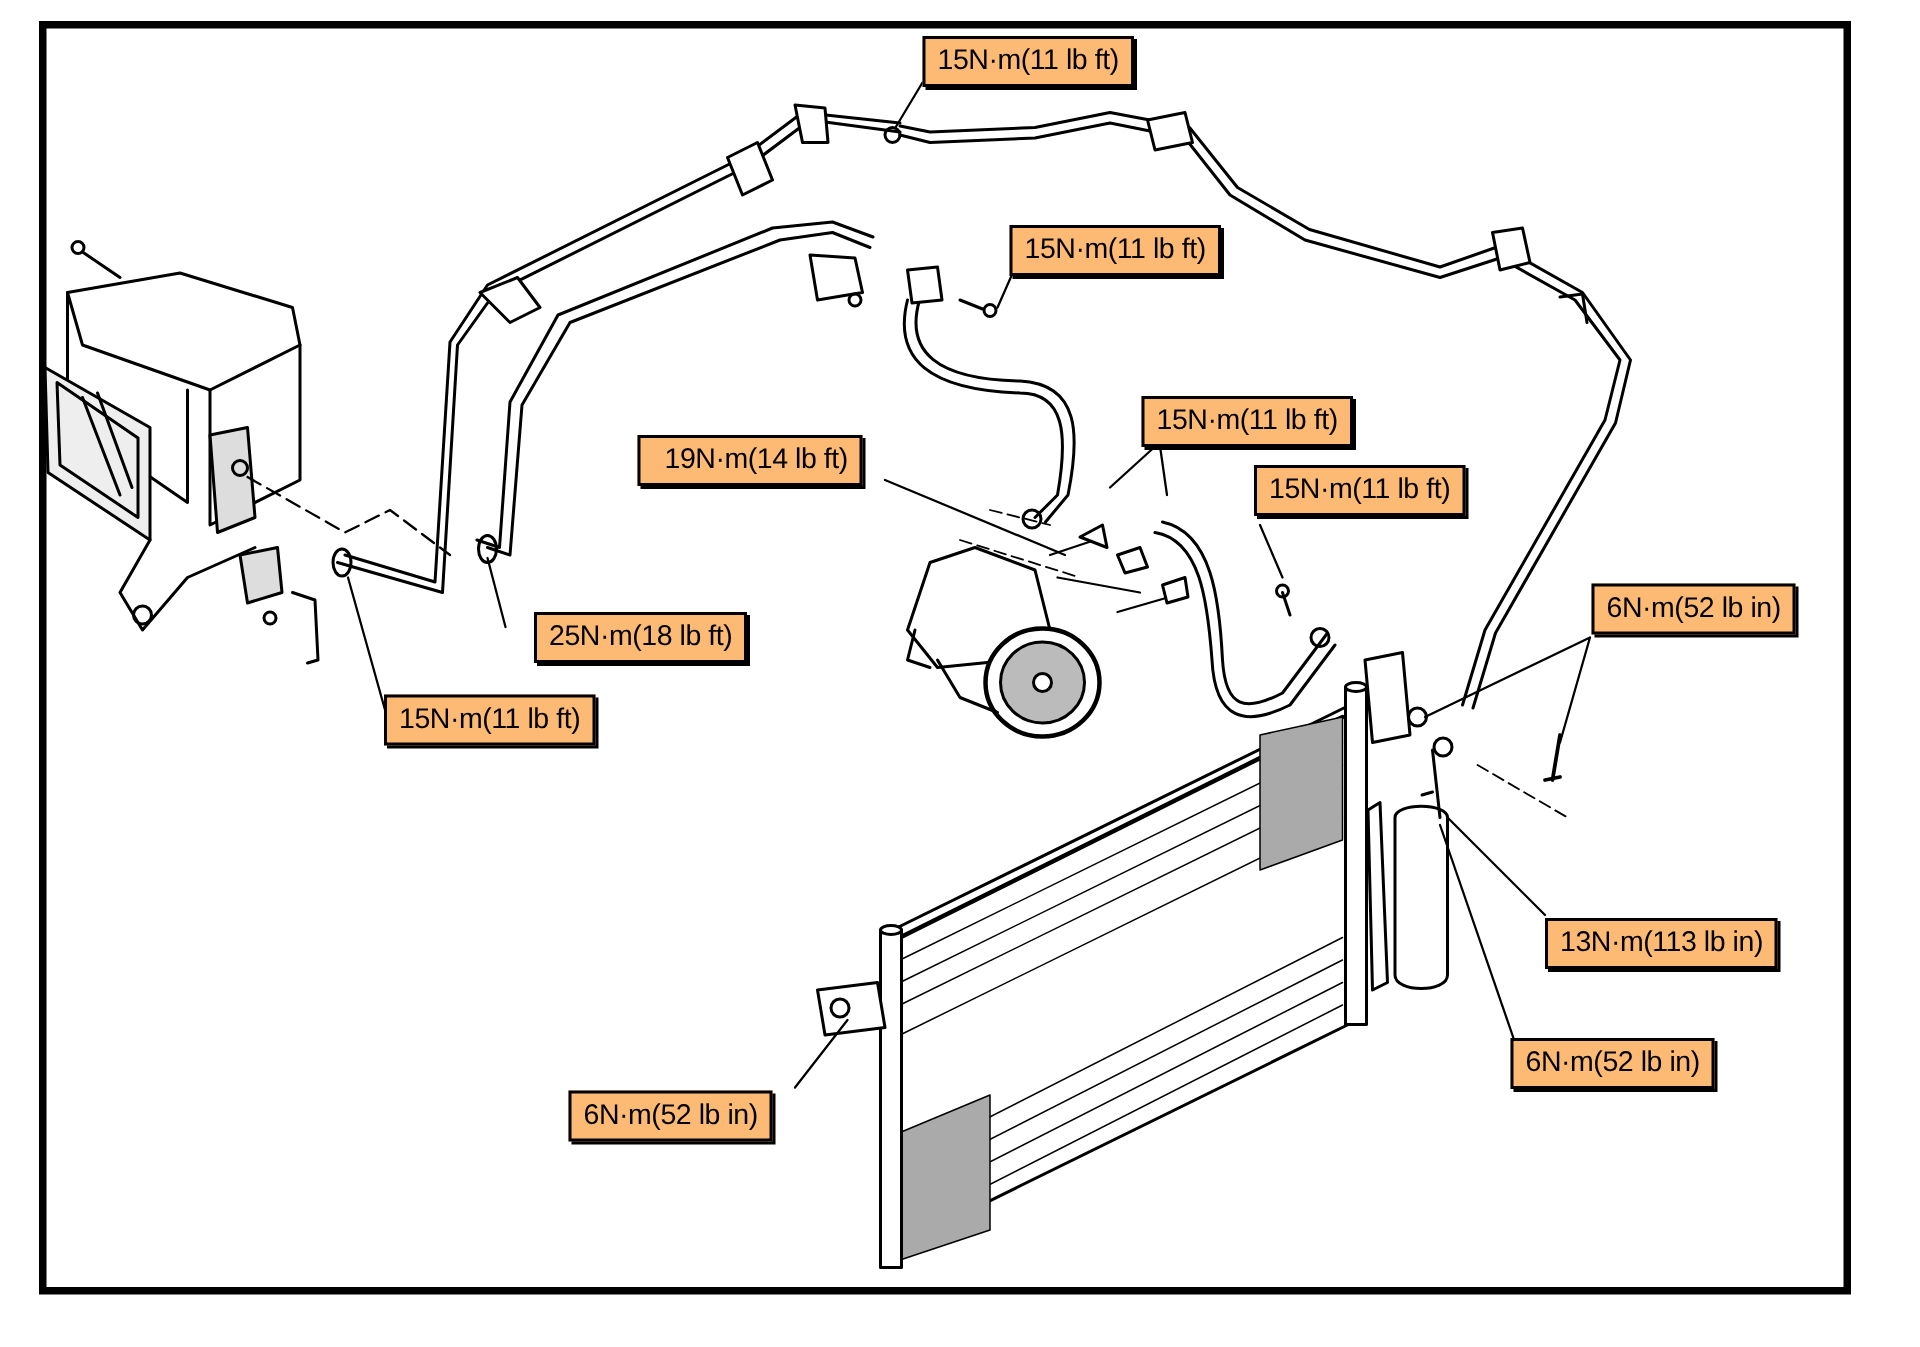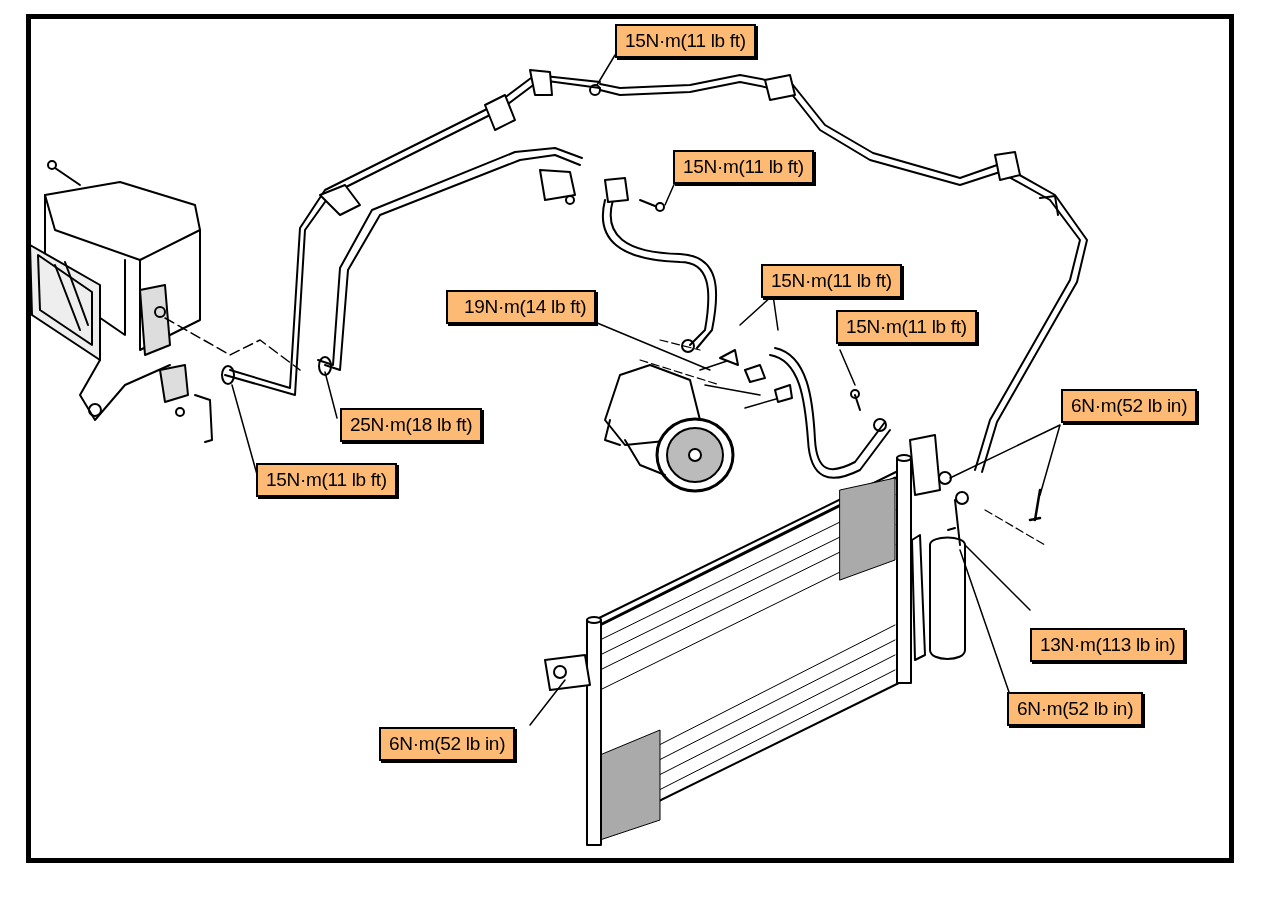--- a/index.html
+++ b/index.html
@@ -130,20 +130,20 @@
     <path d="M1060,425 L950,478 M1060,425 L1040,495"></path>
     <path d="M1030,610 L965,545"></path>
     <path d="M1010,695 L960,550"></path>
     <path d="M530,725 L565,680"></path>
   </g>
 </svg>
 
 <div class="lbl" style="left:615px;top:24px;">15N·m(11 lb ft)</div>
 <div class="lbl" style="left:673px;top:150px;">15N·m(11 lb ft)</div>
 <div class="lbl" style="left:761px;top:264px;">15N·m(11 lb ft)</div>
-<div class="lbl" style="left:446px;top:290px;padding-left:16px;">19N·m(14 lb ft)</div>
+<div class="lbl" style="left:425px;top:290px;padding-left:16px;">19N·m(14 lb ft)</div>
 <div class="lbl" style="left:836px;top:310px;">15N·m(11 lb ft)</div>
-<div class="lbl" style="left:340px;top:408px;">25N·m(18 lb ft)</div>
+<div class="lbl" style="left:356px;top:408px;">25N·m(18 lb ft)</div>
 <div class="lbl" style="left:256px;top:463px;">15N·m(11 lb ft)</div>
 <div class="lbl" style="left:1061px;top:389px;">6N·m(52 lb in)</div>
-<div class="lbl" style="left:1030px;top:628px;">13N·m(113 lb in)</div>
+<div class="lbl" style="left:1030px;top:612px;">13N·m(113 lb in)</div>
 <div class="lbl" style="left:1007px;top:692px;">6N·m(52 lb in)</div>
 <div class="lbl" style="left:379px;top:727px;">6N·m(52 lb in)</div>
 
 </body></html>

